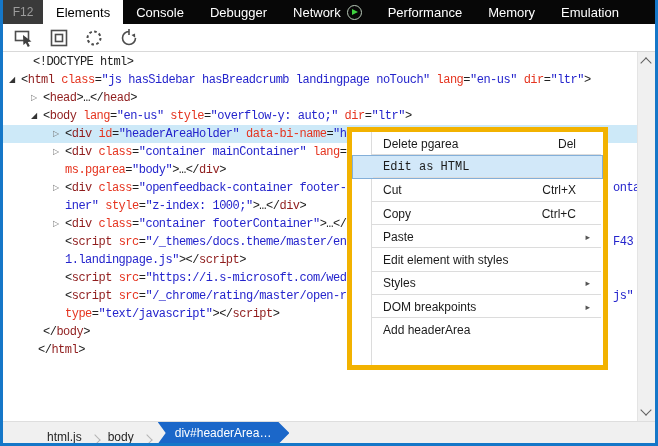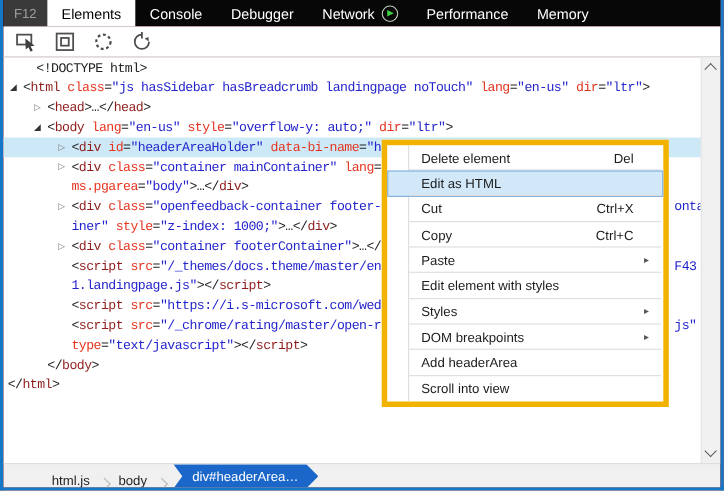--- a/index.html
+++ b/index.html
@@ -37,21 +37,21 @@
   .scroll-arrow{position:absolute;left:4px;width:7px;height:7px;border-left:1.5px solid var(--scroll_arrow);border-top:1.5px solid var(--scroll_arrow);}
   .scroll-arrow.up{top:7px;transform:rotate(45deg);}
   .scroll-arrow.down{bottom:7px;transform:rotate(225deg);}
   
   .menu{position:absolute;left:344px;top:127px;width:261px;height:243px;box-sizing:border-box;
     border:5px solid var(--menu_border);background:var(--menu_bg);}
   .menu-inner{position:relative;width:100%;height:100%;display:grid;grid-template-rows:repeat(10,1fr);}
   .gutterline{position:absolute;left:19px;top:0;bottom:0;width:1px;background:var(--menu_sep);}
   .menu-row{position:relative;display:flex;align-items:center;padding-left:31px;font-size:12px;color:var(--menu_text);cursor:default;}
   .menu-row:not(:last-child):after{content:"";position:absolute;left:20px;right:2px;bottom:0;border-bottom:1px solid var(--menu_sep);}
-  .menu-row.hl{background:var(--hl_bg);border:1px solid var(--hl_border);padding-left:30px;z-index:2;}
+  .menu-row.hl{background:var(--hl_bg);border:1px solid var(--hl_border);padding-left:30px;z-index:2;font-family:Liberation Mono, monospace;}
   .menu-short{position:absolute;right:27px;}
   .menu-sub{position:absolute;right:13px;font-size:9px;color:#555;font-family:"DejaVu Sans",sans-serif;}
   
   .crumbbar{position:absolute;left:0;right:0;top:421px;height:22px;background:var(--crumb_bar);border-top:1px solid #dedede;
     display:flex;align-items:flex-end;font-size:12px;color:var(--crumb_text);}
   .crumb{padding:0 4px;}
   .crumb-chev{width:7px;height:7px;border-top:1px solid var(--sep_gray);border-right:1px solid var(--sep_gray);transform:rotate(45deg);margin:0 5px;}
   .crumb-active{height:22px;line-height:22px;background:var(--crumb_blue);color:#fff;padding:0 18px 0 17px;margin-left:2px;
     clip-path:polygon(0 0,calc(100% - 11px) 0,100% 50%,calc(100% - 11px) 100%,0 100%,8px 50%);}
   svg{display:block;}
@@ -75,20 +75,23 @@
         </div>
         <div class="tab">
           <span>Network</span>
           <span class="playicon"></span>
         </div>
         <div class="tab">
           <span>Performance</span>
         </div>
         <div class="tab">
           <span>Memory</span>
+        </div>
+        <div class="tab">
+          <span>Emulation</span>
         </div>
       </div>
   </div>
 
   <div class="toolbar">
     <span class="tbicon">
       <svg width="20" height="20" viewBox="0 0 20 20">
         <rect x="1.5" y="3.5" width="13" height="9" fill="none" stroke="#4d4d4d" stroke-width="1.6"></rect>
         <path d="M9 7 L17.5 13.5 L13.8 14 L15.8 18 L13.8 19 L11.9 15 L9.4 17 Z" fill="#3f3f3f"></path>
       </svg>
@@ -124,33 +127,33 @@
         <div class="code-line" style="top: 109px;"><span class="ltext" style="margin-left: 62px;"><span class="c-attr">ms.pgarea</span><span class="c-p">=</span><span class="c-val">"body"</span><span class="c-p">&gt;…&lt;/</span><span class="c-tag">div</span><span class="c-p">&gt;</span></span></div>
         <div class="code-line" style="top: 127px;"><span class="arrow closed" style="left: 50px;">▷</span><span class="ltext" style="margin-left: 62px;"><span class="c-p">&lt;</span><span class="c-tag">div</span><span class="c-p"> </span><span class="c-attr">class</span><span class="c-p">=</span><span class="c-val">"openfeedback-container footer-c</span></span><span class="frag c-val" style="left: 610px;">onta</span></div>
         <div class="code-line" style="top: 145px;"><span class="ltext" style="margin-left: 62px;"><span class="c-val">iner"</span><span class="c-p"> </span><span class="c-attr">style</span><span class="c-p">=</span><span class="c-val">"z-index: 1000;"</span><span class="c-p">&gt;…&lt;/</span><span class="c-tag">div</span><span class="c-p">&gt;</span></span></div>
         <div class="code-line" style="top: 163px;"><span class="arrow closed" style="left: 50px;">▷</span><span class="ltext" style="margin-left: 62px;"><span class="c-p">&lt;</span><span class="c-tag">div</span><span class="c-p"> </span><span class="c-attr">class</span><span class="c-p">=</span><span class="c-val">"container footerContainer"</span><span class="c-p">&gt;…&lt;/</span><span class="c-tag">div</span><span class="c-p">&gt;</span></span></div>
         <div class="code-line" style="top: 181px;"><span class="ltext" style="margin-left: 62px;"><span class="c-p">&lt;</span><span class="c-tag">script</span><span class="c-p"> </span><span class="c-attr">src</span><span class="c-p">=</span><span class="c-val">"/_themes/docs.theme/master/en</span></span><span class="frag c-val" style="left: 610px;">F43</span></div>
         <div class="code-line" style="top: 199px;"><span class="ltext" style="margin-left: 62px;"><span class="c-val">1.landingpage.js"</span><span class="c-p">&gt;&lt;/</span><span class="c-tag">script</span><span class="c-p">&gt;</span></span></div>
         <div class="code-line" style="top: 217px;"><span class="ltext" style="margin-left: 62px;"><span class="c-p">&lt;</span><span class="c-tag">script</span><span class="c-p"> </span><span class="c-attr">src</span><span class="c-p">=</span><span class="c-val">"https://i.s-microsoft.com/wed</span></span></div>
         <div class="code-line" style="top: 235px;"><span class="ltext" style="margin-left: 62px;"><span class="c-p">&lt;</span><span class="c-tag">script</span><span class="c-p"> </span><span class="c-attr">src</span><span class="c-p">=</span><span class="c-val">"/_chrome/rating/master/open-r</span></span><span class="frag c-val" style="left: 610px;">js"</span></div>
         <div class="code-line" style="top: 253px;"><span class="ltext" style="margin-left: 62px;"><span class="c-attr">type</span><span class="c-p">=</span><span class="c-val">"text/javascript"</span><span class="c-p">&gt;&lt;/</span><span class="c-tag">script</span><span class="c-p">&gt;</span></span></div>
         <div class="code-line" style="top: 271px;"><span class="ltext" style="margin-left: 40px;"><span class="c-p">&lt;/</span><span class="c-tag">body</span><span class="c-p">&gt;</span></span></div>
-        <div class="code-line" style="top: 289px;"><span class="ltext" style="margin-left: 4px;"><span class="c-p">&lt;/</span><span class="c-tag">html</span><span class="c-p">&gt;</span></span></div>
+        <div class="code-line" style="top: 289px;"><span class="ltext" style="margin-left: 35px;"><span class="c-p">&lt;/</span><span class="c-tag">html</span><span class="c-p">&gt;</span></span></div>
       </div>
     <div class="vscroll">
       <span class="scroll-arrow up"></span>
       <span class="scroll-arrow down"></span>
     </div>
   </div>
 
   <div class="menu">
     <div class="menu-inner" id="menu-host">
       <div class="gutterline"></div>
     <div class="menu-row">
-          <span>Delete element</span>
+          <span>Delete pgarea</span>
           <span class="menu-short">Del</span>
         </div>
         <div class="menu-row hl">
           <span>Edit as HTML</span>
         </div>
         <div class="menu-row">
           <span>Cut</span>
           <span class="menu-short">Ctrl+X</span>
         </div>
         <div class="menu-row">
@@ -168,23 +171,20 @@
           <span>Styles</span>
           <span class="menu-sub">▸</span>
         </div>
         <div class="menu-row">
           <span>DOM breakpoints</span>
           <span class="menu-sub">▸</span>
         </div>
         <div class="menu-row">
           <span>Add headerArea</span>
         </div>
-        <div class="menu-row">
-          <span>Scroll into view</span>
-        </div>
       </div>
   </div>
 
   <div class="crumbbar" id="crumb-host">
     <span style="width:40px;"></span>
   <div class="crumb">html.js</div>
       <span class="crumb-chev"></span>
       <div class="crumb">body</div>
       <span class="crumb-chev"></span>
       <div class="crumb-active">div#headerArea…</div>

